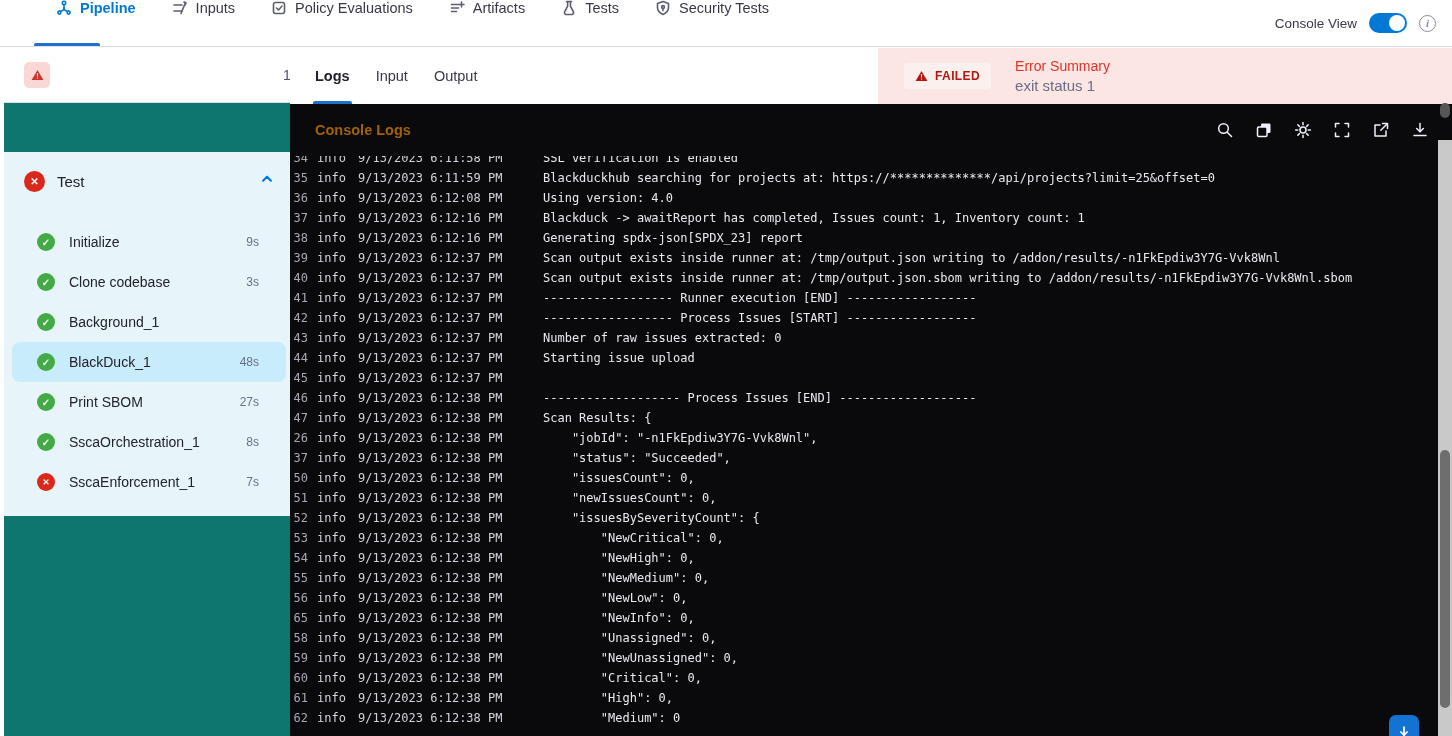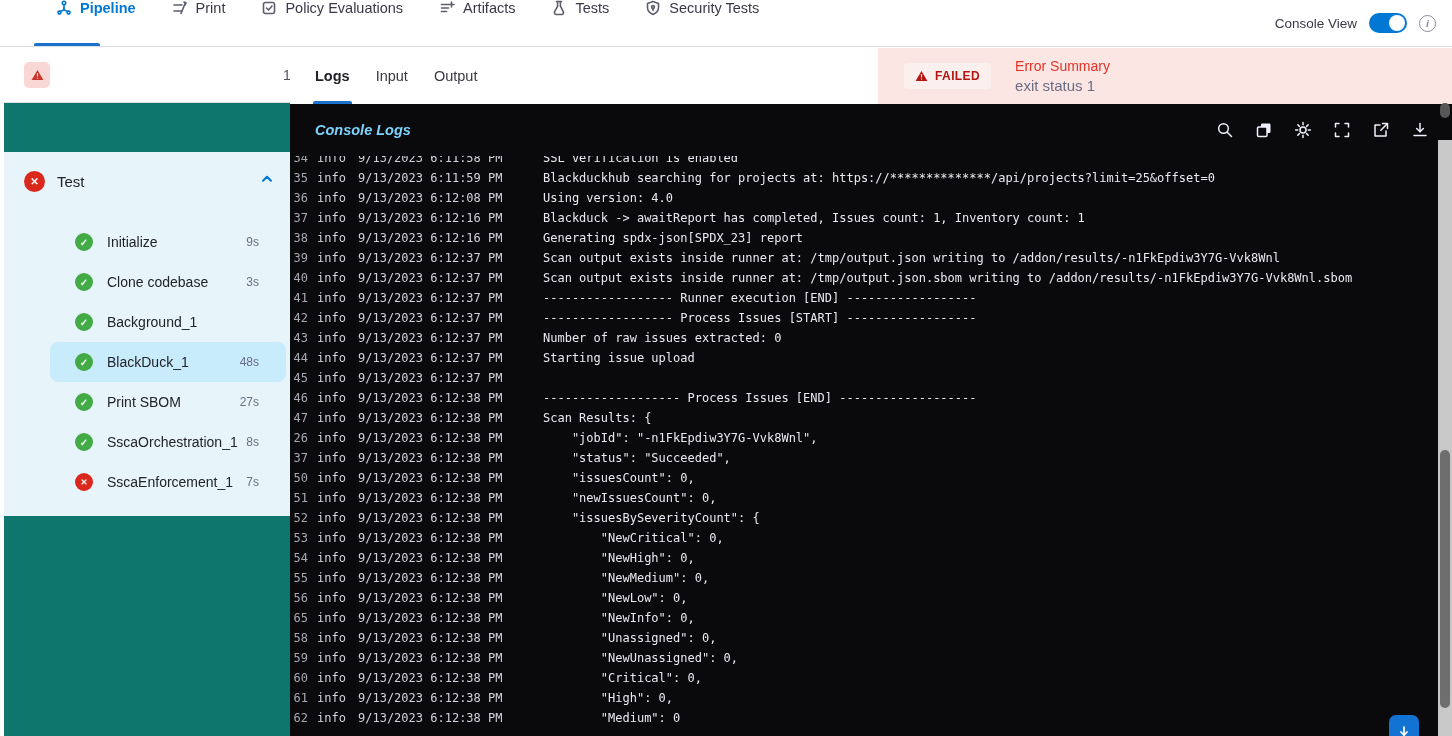--- a/index.html
+++ b/index.html
@@ -48,21 +48,21 @@
                 color:#fff; flex:0 0 auto; }
   .stage-header .status-dot { width:21px; height:21px; font-size:12px; }
   .status-dot.success { background:#42ab45; }
   .status-dot.failed  { background:#da291c; }
   .status-dot.success::after { content:"\2713"; font-weight:700; }
   .status-dot.failed::after  { content:"\2715"; font-weight:700; font-size:0.85em; }
   .stage-name { margin-left:12px; font-size:15px; color:#22222a; }
   .chevron-up { margin-left:auto; }
   .chevron-up svg { width:14px; height:14px; stroke:#0278d5; stroke-width:2.4; fill:none;
                     stroke-linecap:round; stroke-linejoin:round; }
-  .steps { padding-top:12px;margin-left:38px; }
+  .steps { padding-top:12px; }
   .step { height:40px; display:flex; align-items:center; padding:0 27px 0 25px;
           margin:0 8px; border-radius:8px; cursor:pointer; }
   .step.selected { background:#c9ecfd; }
   .step .status-dot { width:18px; height:18px; font-size:10px; }
   .step-name { margin-left:14px; font-size:14px; color:#22222a; }
   .step-duration { margin-left:auto; font-size:12px; color:#6b6d85; }
 
   
   .main-top { position:absolute; top:48px; left:290px; right:0; height:56px; background:#fff; }
   .log-tabs { display:flex; gap:26px; padding-left:25px; height:100%; align-items:center; }
@@ -77,21 +77,21 @@
   .failed-badge { display:flex; align-items:center; gap:7px; background:#fcf0ef;
                   border-radius:4px; padding:6px 11px; color:#b41710; font-weight:700;
                   font-size:12px; letter-spacing:0.4px; }
   .error-text { display:flex; flex-direction:column; gap:3px; }
   .error-title { color:#e43326; font-size:14px; }
   .error-msg { color:#6b6d85; font-size:15px; }
 
   
   .console { position:absolute; top:104px; left:290px; right:0; bottom:0; background:#0a0a0c; }
   .console-header { height:52px; display:flex; align-items:center; padding:0 23px 0 25px; }
-  .console-title { color:#7dd3fc; font-size:14.5px; font-weight:700;font-style:italic; }
+  .console-title { color:#a16207; font-size:14.5px; font-weight:700; }
   .console-actions { margin-left:auto; display:flex; gap:21px; align-items:center; }
   .console-actions .cicon { width:18px; height:18px; cursor:pointer; }
   .console-actions svg { width:18px; height:18px; stroke:#eef0fb; fill:none;
                          stroke-width:1.5; stroke-linecap:round; stroke-linejoin:round; }
   .log-viewport { position:absolute; top:52px; left:0; right:14px; bottom:0; overflow:hidden; }
   .log-stream { margin-top:-8px; }
   .log-row { display:flex; height:20px; line-height:20px; 
              font-family:"DejaVu Sans Mono", monospace; font-size:12px; }
   .ln   { width:18px; text-align:right; margin-right:9px;  color:#a7a9b4; }
   .lvl  { width:30px; margin-right:11px; color:#d2d3dc; }
@@ -128,21 +128,21 @@
             <circle cx="12.6" cy="12.6" r="1.5"></circle>
           </svg>
         <span>Pipeline</span>
       </div>
       <div class="tab">
         <svg viewBox="0 0 16 16">
             <path d="M2 5h8M2 11h8"></path>
             <path d="M13.5 2.5 9 13.5"></path>
             <path d="M12 2l2 1-1 2"></path>
           </svg>
-        <span>Print</span>
+        <span>Inputs</span>
       </div>
       <div class="tab">
         <svg viewBox="0 0 16 16">
             <rect x="2.5" y="2.5" width="11" height="11" rx="2"></rect>
             <path d="M5.5 8l2 2 3.5-4"></path>
           </svg>
         <span>Policy Evaluations</span>
       </div>
       <div class="tab">
         <svg viewBox="0 0 16 16">

